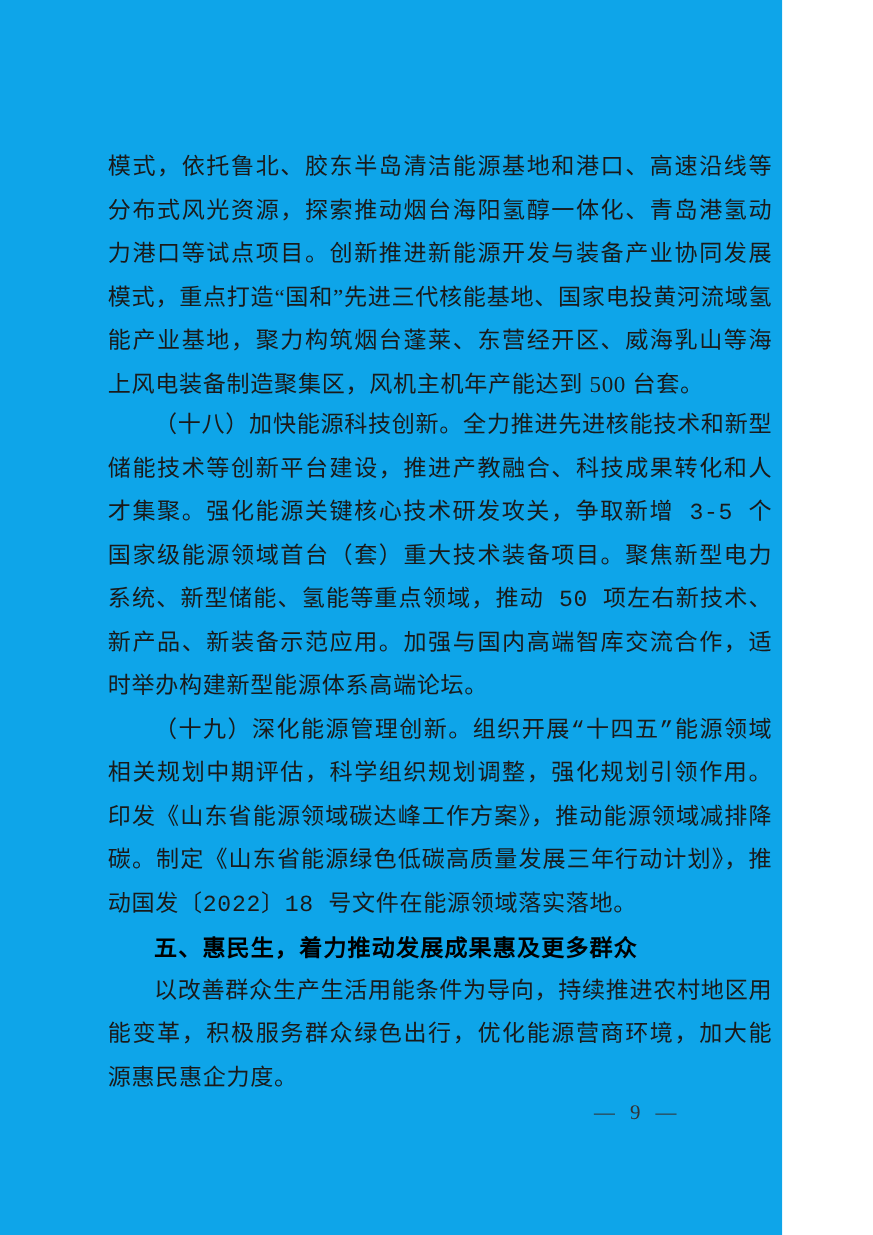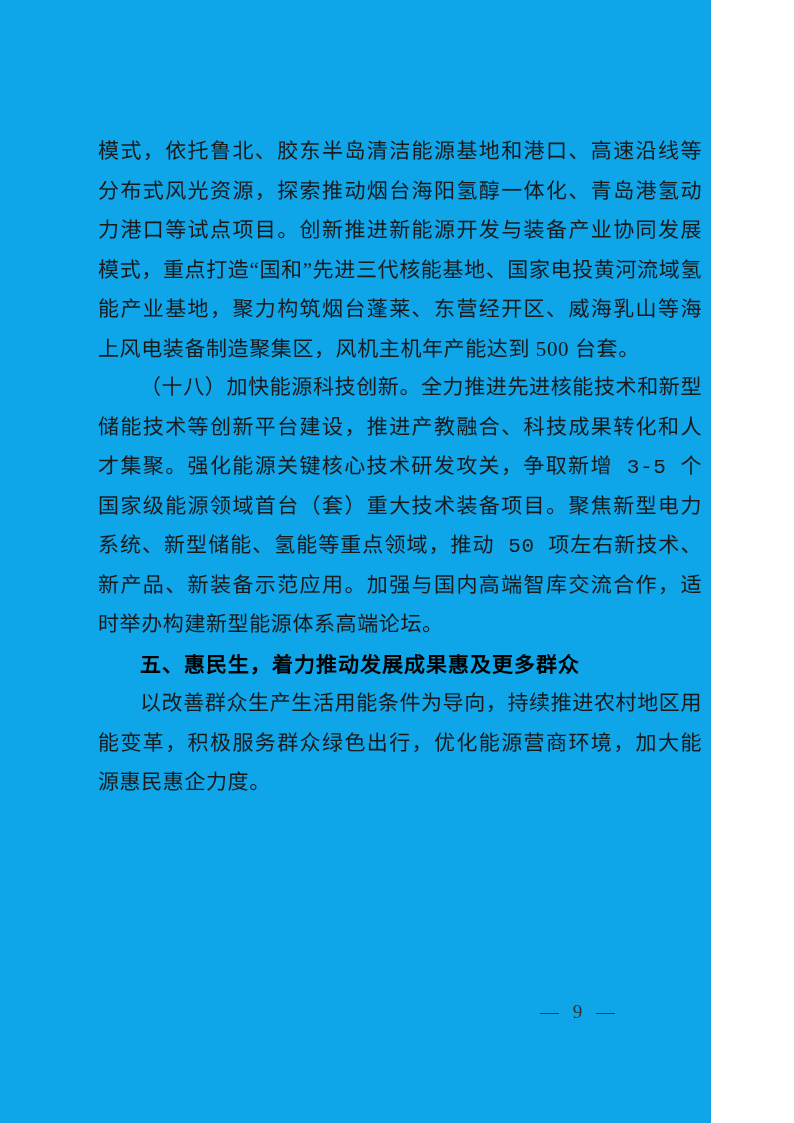--- a/index.html
+++ b/index.html
@@ -21,21 +21,21 @@
   }
   .body-para {
     font-size: 21px;
     line-height: 39.5px;
     text-align: justify;
     text-justify: inter-ideograph;
     letter-spacing: 0.6px;
   }
   .body-para.indent { text-indent: 2em; font-family: Liberation Mono, monospace; }
   .section-heading {
-    font-family: Liberation Serif, serif;
+    font-family: Liberation Sans, sans-serif;
     font-weight: bold;
     font-size: 21px;
     line-height: 39.5px;
     text-indent: 2em;
     letter-spacing: 1px;
     color: #000;
   }
   .page-footer {
     position: absolute;
     top: 999px;
@@ -48,17 +48,18 @@
     font-family: "Liberation Serif", "DejaVu Serif", serif;
   }
 </style>
 </head>
 <body>
 
 <div class="page">
   <div class="content">
     <p class="body-para">模式，依托鲁北、胶东半岛清洁能源基地和港口、高速沿线等分布式风光资源，探索推动烟台海阳氢醇一体化、青岛港氢动力港口等试点项目。创新推进新能源开发与装备产业协同发展模式，重点打造“国和”先进三代核能基地、国家电投黄河流域氢能产业基地，聚力构筑烟台蓬莱、东营经开区、威海乳山等海上风电装备制造聚集区，风机主机年产能达到 500 台套。</p>
     <p class="body-para indent">（十八）加快能源科技创新。全力推进先进核能技术和新型储能技术等创新平台建设，推进产教融合、科技成果转化和人才集聚。强化能源关键核心技术研发攻关，争取新增 3-5 个国家级能源领域首台（套）重大技术装备项目。聚焦新型电力系统、新型储能、氢能等重点领域，推动 50 项左右新技术、新产品、新装备示范应用。加强与国内高端智库交流合作，适时举办构建新型能源体系高端论坛。</p>
+    <p class="body-para indent">（十九）深化能源管理创新。组织开展“十四五”能源领域相关规划中期评估，科学组织规划调整，强化规划引领作用。印发《山东省能源领域碳达峰工作方案》，推动能源领域减排降碳。制定《山东省能源绿色低碳高质量发展三年行动计划》，推动国发〔2022〕18 号文件在能源领域落实落地。</p>
     <h2 class="section-heading">五、惠民生，着力推动发展成果惠及更多群众</h2>
     <p class="body-para indent">以改善群众生产生活用能条件为导向，持续推进农村地区用能变革，积极服务群众绿色出行，优化能源营商环境，加大能源惠民惠企力度。</p>
   </div>
   <div class="page-footer">— 9 —</div>
 </div>
 
 </body></html>

